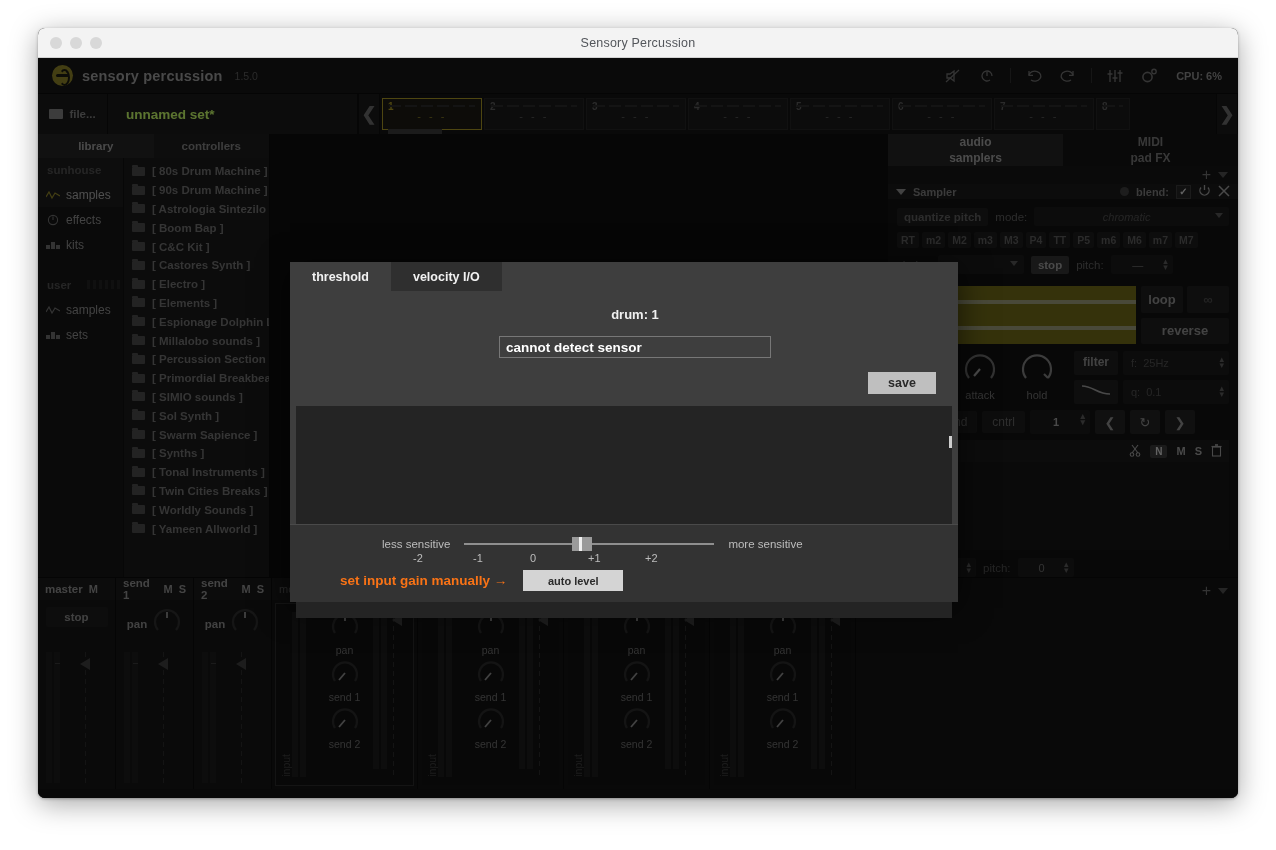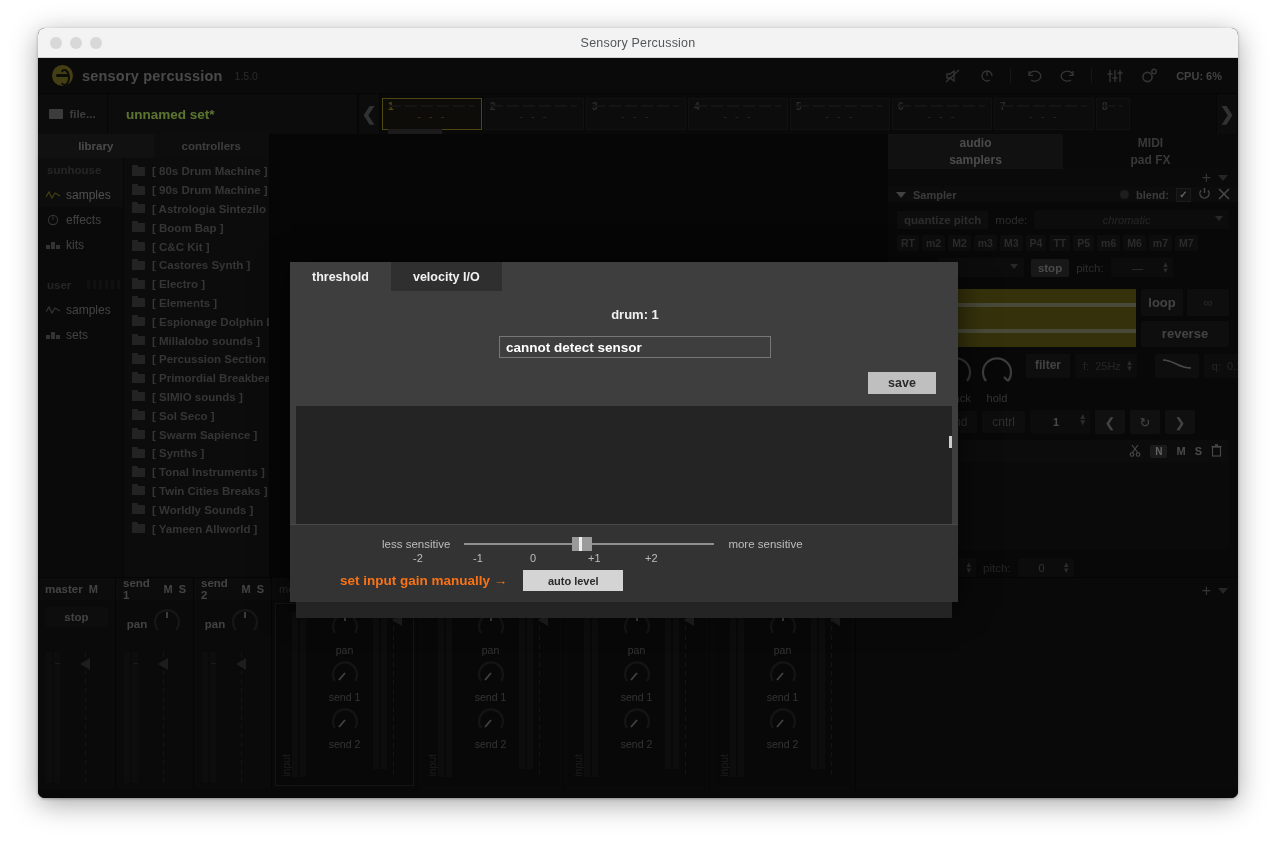--- a/index.html
+++ b/index.html
@@ -182,21 +182,21 @@
   .wave { flex:1; background:#6f6a18; position:relative; overflow:hidden; }
   .wave .lineA { position:absolute; left:0; right:0; top:14px; height:4px; background:#b8b8b8; opacity:.6; }
   .wave .lineB { position:absolute; left:0; right:0; top:40px; height:4px; background:#b8b8b8; opacity:.6; }
   .wbtns { width:88px; display:flex; flex-direction:column; gap:5px; }
   .wbtn { flex:1; background:#1f1f1f; border-radius:2px; display:flex; align-items:center;
     justify-content:center; font-size:13px; font-weight:bold; color:#8d8d8d; }
   .knobrow { display:flex; gap:5px; align-items:flex-start; margin-bottom:6px; }
   .knobgrp { width:52px; text-align:center; }
   .knob { width:36px; height:36px; margin:0 auto 2px auto; }
   .knoblbl { font-size:11px; color:#6e6e6e; }
-  .filtergrp { flex:1; display:flex; gap:18px; padding-left:6px; }
+  .filtergrp { flex:1; display:flex; flex-direction:column; gap:5px; padding-left:6px; }
   .filterrow { display:flex; gap:5px; }
   .fbtn { background:#1f1f1f; border-radius:2px; padding:4px 9px; font-size:12px;
     font-weight:bold; color:#8a8a8a; }
   .fval { flex:1; background:#1b1b1b; border-radius:2px; display:flex; align-items:center;
     gap:6px; padding:0 16px 0 8px; font-size:11px; color:#4e4e4e; position:relative; height:24px; }
   .botrow { display:flex; gap:5px; align-items:center; margin-bottom:6px; }
   .bbtn { background:#1c1c1c; border-radius:2px; padding:4px 10px; font-size:12px; color:#616161; }
   .navbtn { width:30px; height:24px; background:#232323; border-radius:2px; display:flex;
     align-items:center; justify-content:center; color:#8d8d8d; font-size:13px; }
   .sampfile { height:22px; background:#191919; display:flex; align-items:center;
@@ -519,21 +519,21 @@
                 <div class="li">
                   <span class="folder"></span>
                   <span>[ Primordial Breakbeat ]</span>
                 </div>
                 <div class="li">
                   <span class="folder"></span>
                   <span>[ SIMIO sounds ]</span>
                 </div>
                 <div class="li">
                   <span class="folder"></span>
-                  <span>[ Sol Seco ]</span>
+                  <span>[ Sol Synth ]</span>
                 </div>
                 <div class="li">
                   <span class="folder"></span>
                   <span>[ Swarm Sapience ]</span>
                 </div>
                 <div class="li">
                   <span class="folder"></span>
                   <span>[ Synths ]</span>
                 </div>
                 <div class="li">

